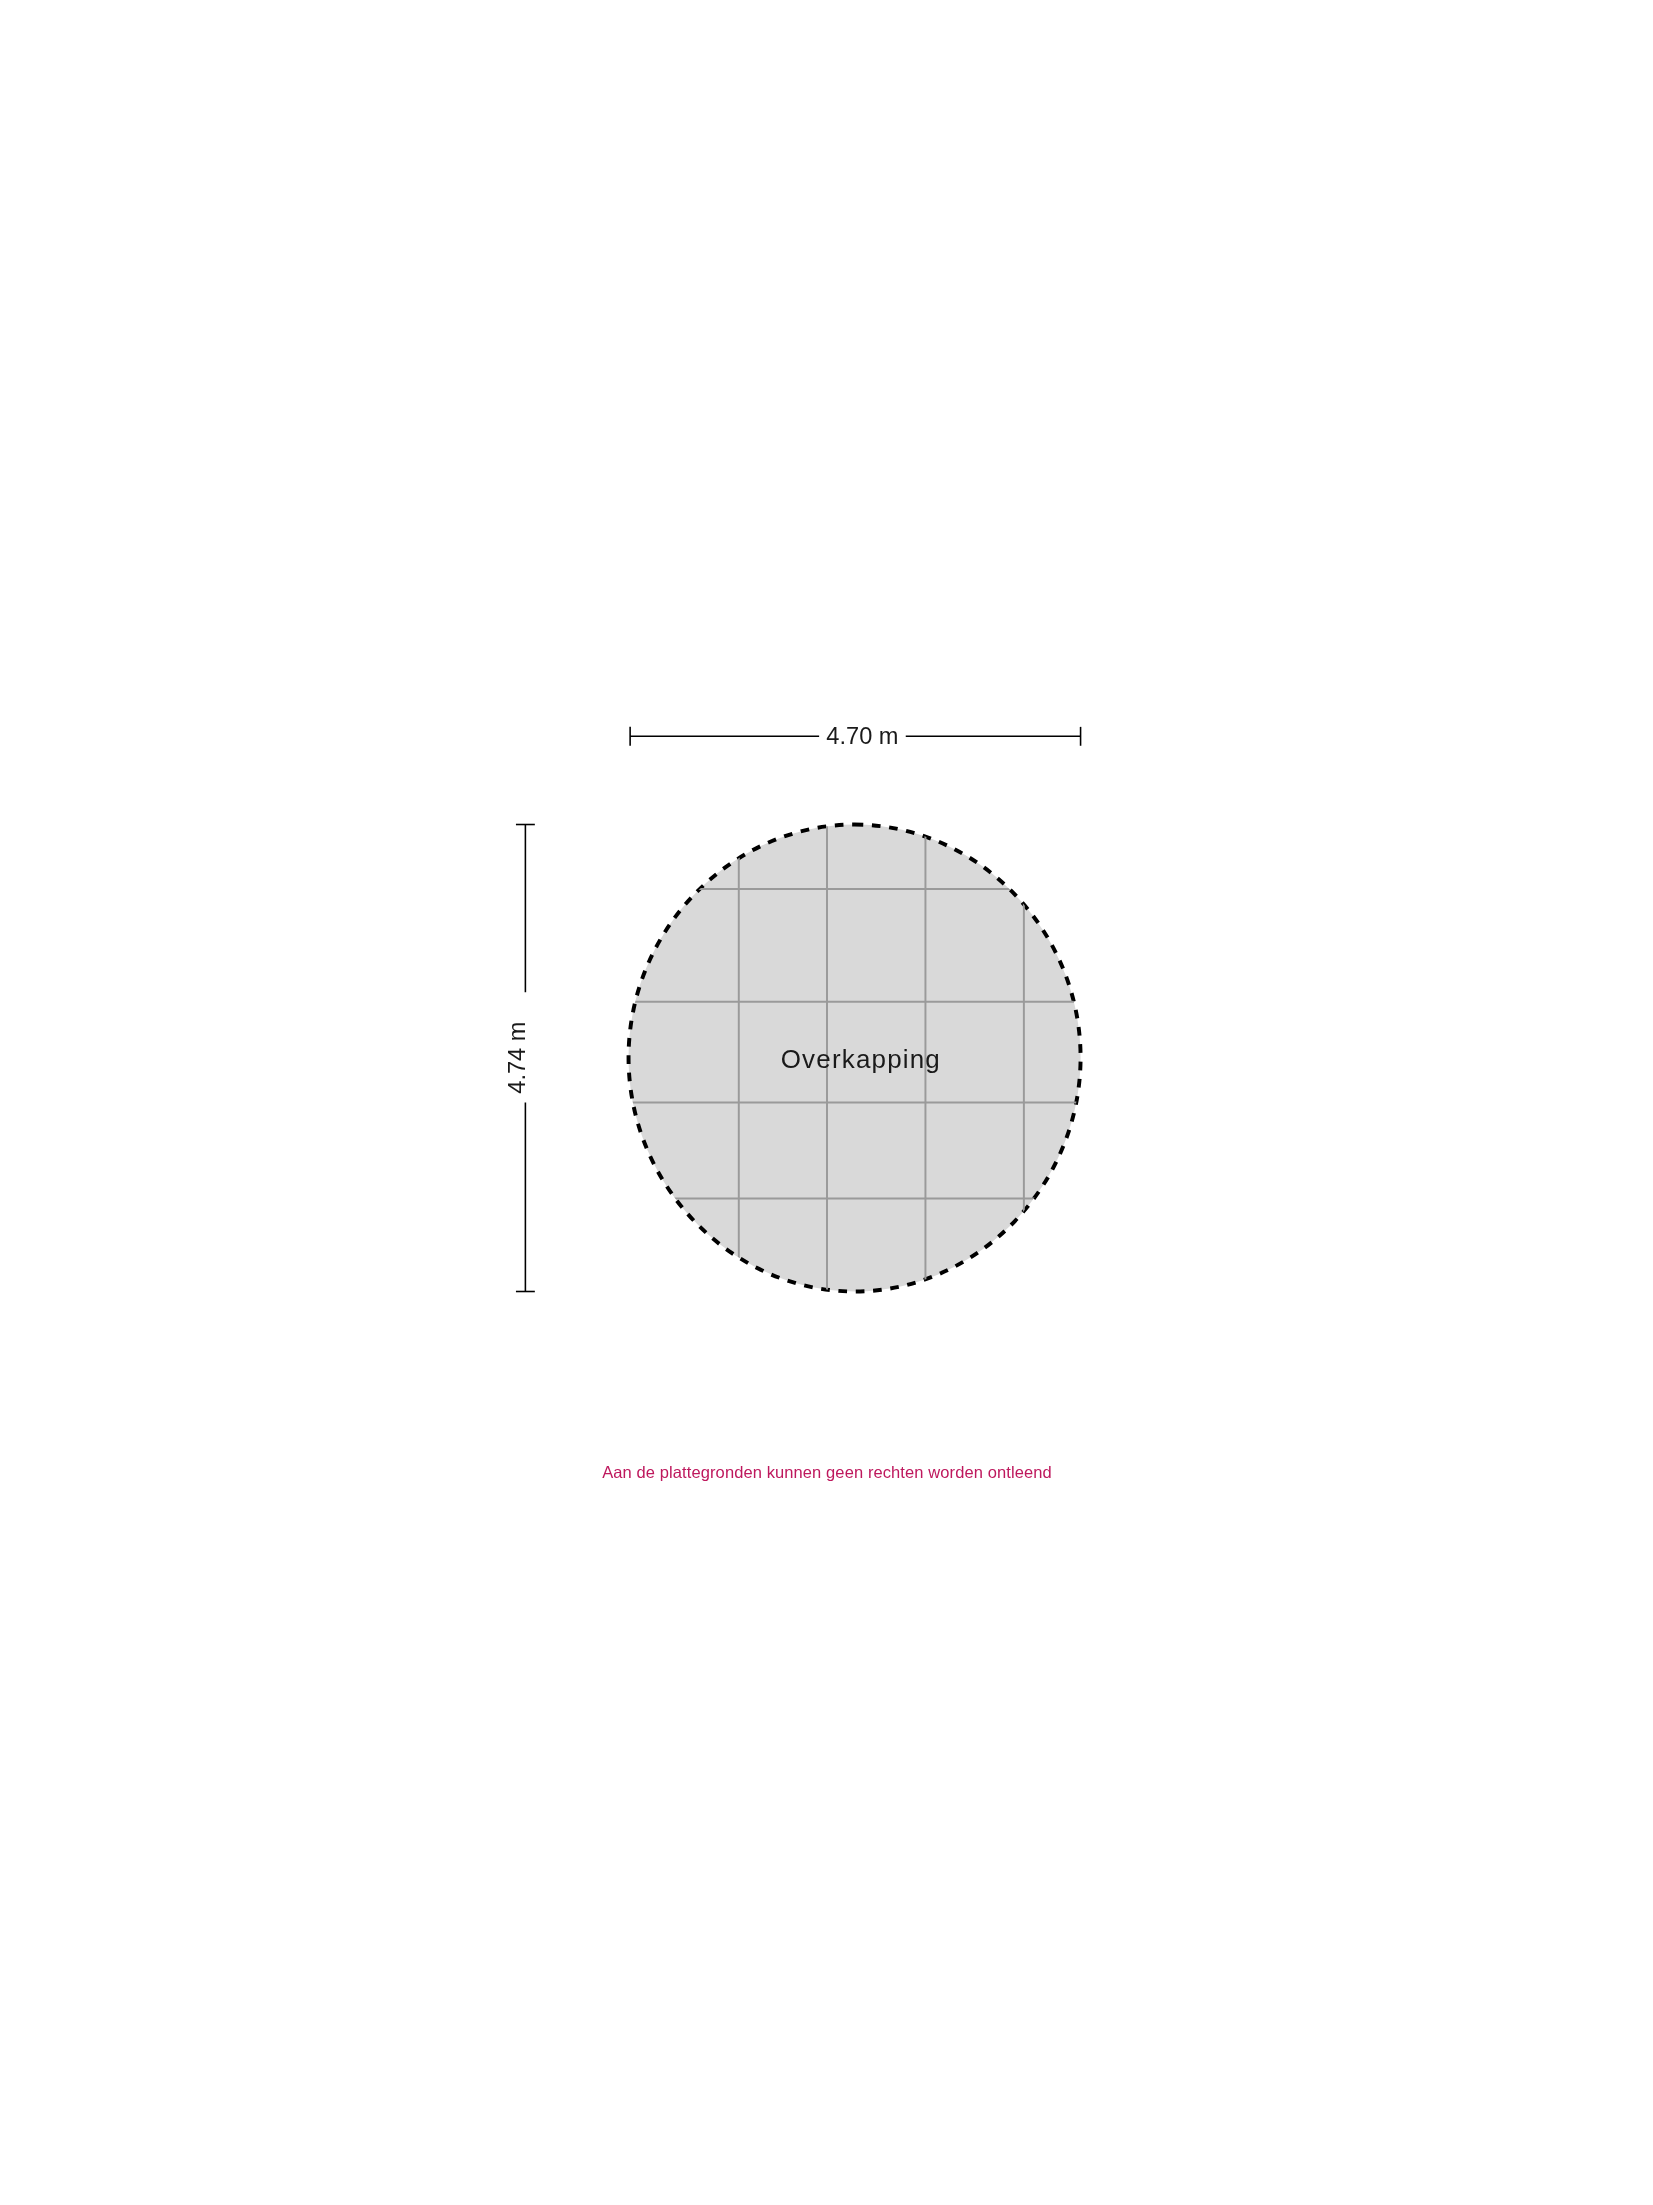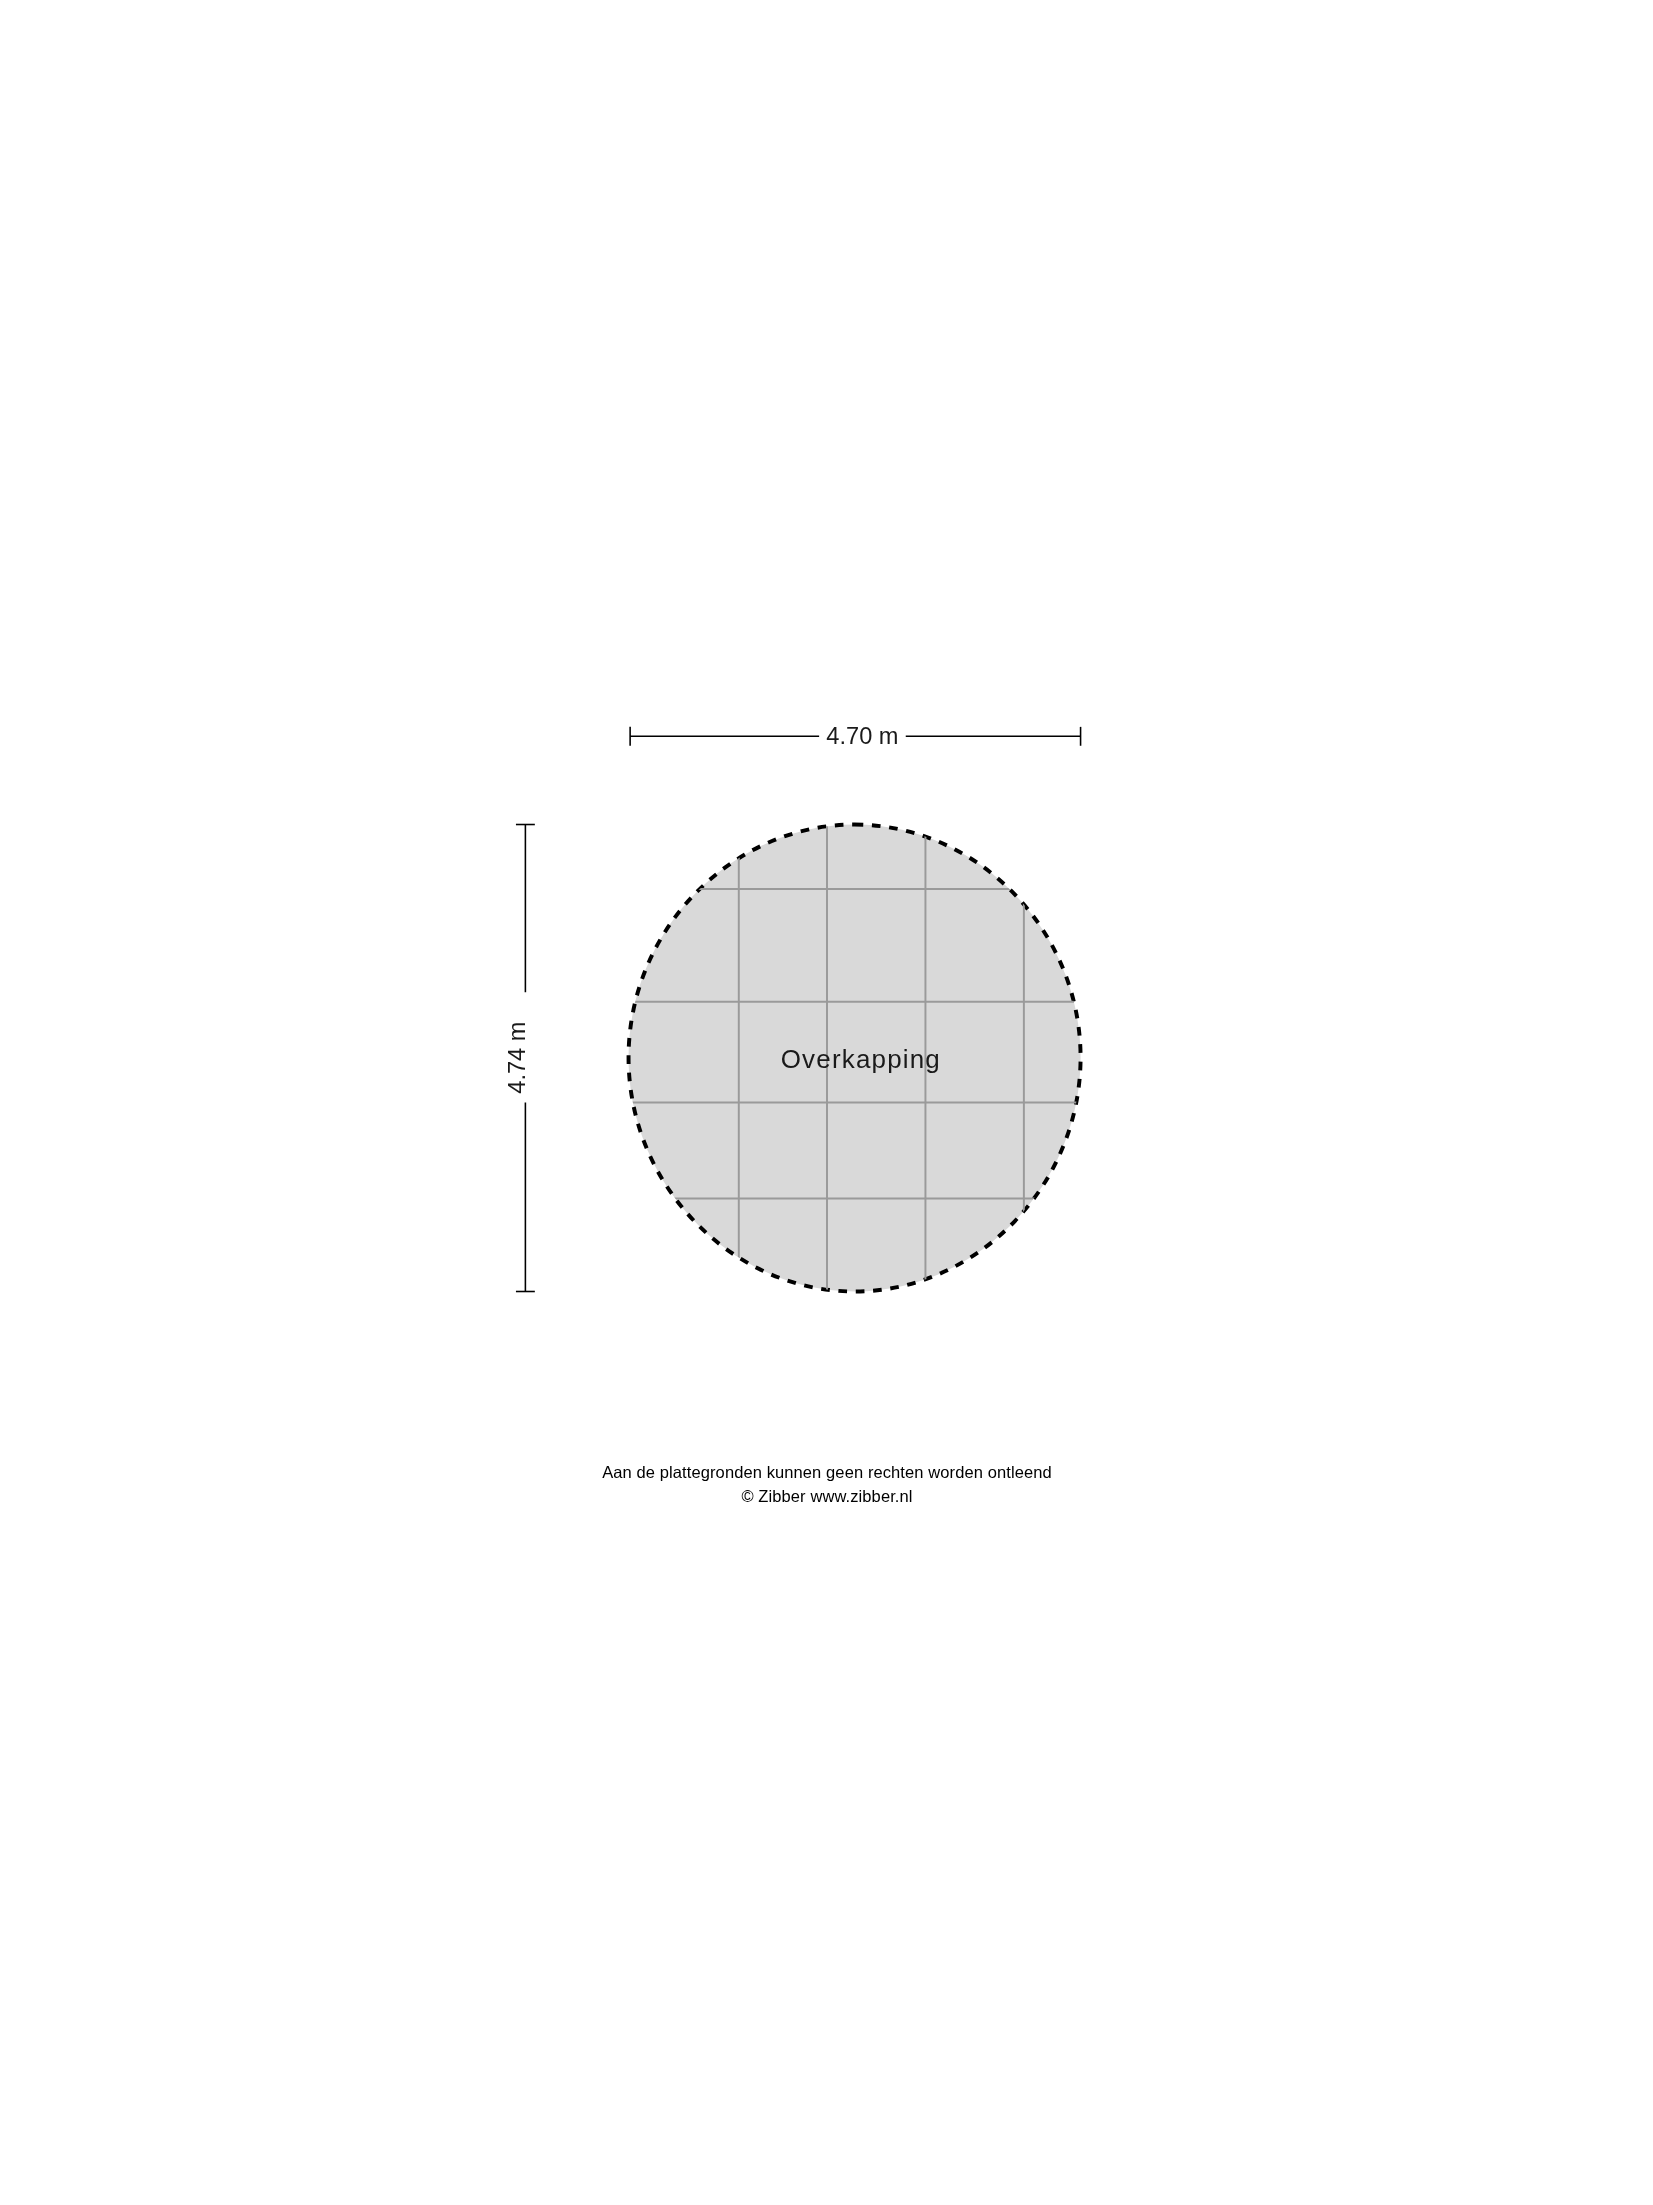--- a/index.html
+++ b/index.html
@@ -27,21 +27,21 @@
   .footer-block {
     position: absolute;
     left: 0;
     top: 1461px;
     width: 1654px;
     text-align: center;
     line-height: 1.45;
   }
   .footer-line {
     font-size: 16.5px;
-    color: #000000;
+    color: #be185d;
     letter-spacing: 0.1px;
   }
 </style>
 </head>
 <body>
 
 <svg id="floorplan-canvas" viewBox="0 0 2100 2800" xmlns="http://www.w3.org/2000/svg">
 
   <g>
     <line x1="800" y1="935" x2="1040" y2="935" stroke="#000000" stroke-width="2"></line>
@@ -86,15 +86,14 @@
       <line x1="1175" y1="1047" x2="1175" y2="1640"></line>
       <line x1="1300" y1="1047" x2="1300" y2="1640"></line>
     </g>
 
     <text x="1093" y="1356" text-anchor="middle" font-family="Liberation Sans, sans-serif" font-size="33" letter-spacing="1.5" fill="#1a1a1a">Overkapping</text>
   </g>
 </svg>
 
 <div class="footer-block">
   <div class="footer-line">Aan de plattegronden kunnen geen rechten worden ontleend</div>
-  <div class="footer-line">© Zibber www.zibber.nl</div>
 </div>
 
 
 </body></html>

